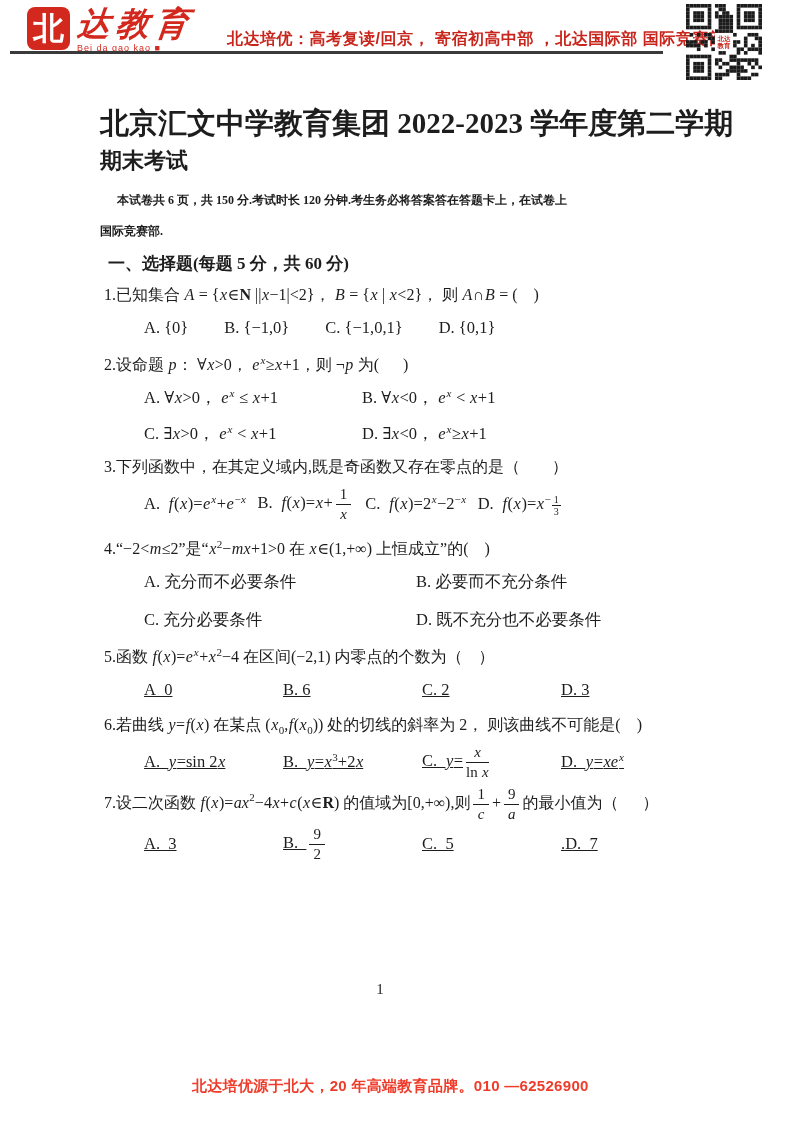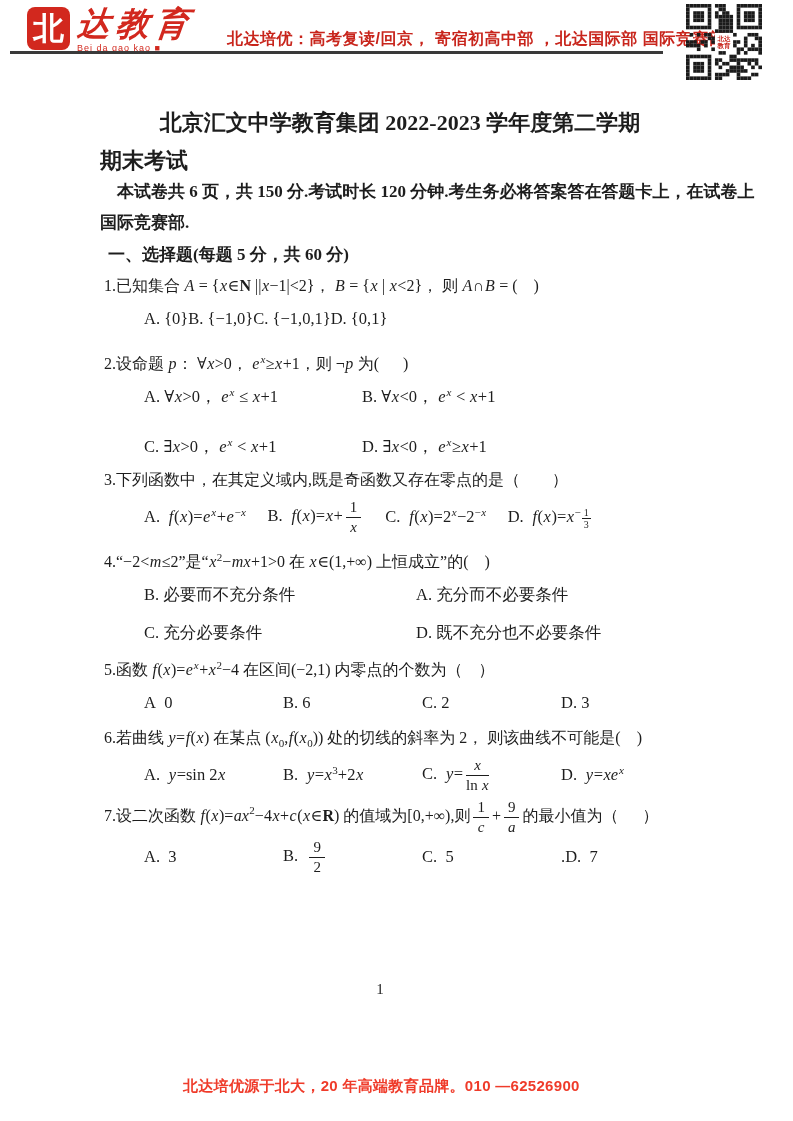--- a/index.html
+++ b/index.html
@@ -23,52 +23,52 @@
   .logo-sub{color:#d2281e;font-size:9px;line-height:10px;margin-top:2px;letter-spacing:1px;
     font-family:"Liberation Sans",sans-serif;}
   .banner{
     position:absolute;left:227px;top:29px;color:#c8251c;font-weight:bold;font-size:16px;
     font-family:"Liberation Sans","DejaVu Sans",sans-serif;letter-spacing:0.5px;white-space:nowrap;
   }
   .divider{position:absolute;left:10px;top:51px;width:653px;height:2.5px;background:#3a3a3a;}
   .qr{position:absolute;left:686px;top:4px;width:76px;height:76px;}
   
   .content{position:absolute;left:100px;top:108px;width:600px;}
-  .t1{font-size:22px;font-weight:bold;text-align:center;line-height:30px;white-space:nowrap;}
+  .t1{font-size:29px;font-weight:bold;text-align:center;line-height:30px;white-space:nowrap;}
   .t2{font-size:22px;font-weight:bold;line-height:30px;margin-top:8px;}
   .t3{font-size:24px;font-weight:bold;text-align:center;line-height:34px;margin-top:4px;}
-  .notice{margin-top:0;font-weight:bold;font-size:17px;line-height:31px;}
+  .notice{margin-top:9px;font-weight:bold;font-size:12px;line-height:31px;}
   .notice .n1{text-indent:17px;white-space:nowrap;}
   .section-heading{margin-top:3px;margin-left:8px;font-weight:bold;font-size:17px;line-height:28px;}
   
   .question{margin-left:4px;}
   .stem{font-size:16px;line-height:30px;margin-top:2px;white-space:nowrap;}
   .opts{margin:4px 0 0 40px;font-size:16.5px;line-height:28px;}
-  .opts.inline{display:flex;align-items:center;}
-  .opts.tight{display:flex;gap:21px;align-items:center;}
-  .opts.grid2a{display:grid;grid-template-columns:218px 1fr;row-gap:22px;}
+  .opts.inline{display:flex;gap:36px;align-items:center;}
+  .opts.tight{display:flex;gap:11px;align-items:center;}
+  .opts.grid2a{display:grid;grid-template-columns:218px 1fr;row-gap:8px;}
   .opts.grid2b{display:grid;grid-template-columns:272px 1fr;row-gap:10px;}
-  .opts.row4{display:grid;grid-template-columns:repeat(4,1fr);align-items:center;}
-  .q1{margin-bottom:16px;} .q2{margin-bottom:4px;} .q3{margin-bottom:12px;}
+  .opts.row4{display:grid;grid-template-columns:repeat(4,1fr);align-items:center;text-decoration:underline;}
+  .q1{margin-bottom:8px;} .q2{margin-bottom:4px;} .q3{margin-bottom:12px;}
   .q4{margin-bottom:8px;} .q5{margin-bottom:6px;} .q6{margin-bottom:6px;} .q7{margin-bottom:0;}
   
   i{font-family:"Liberation Serif",serif;font-style:italic;padding:0 0.5px;}
   b{font-weight:bold;}
   sup{font-size:11px;line-height:0;}
   sub{font-size:11px;line-height:0;}
   .frac{display:inline-flex;flex-direction:column;text-align:center;vertical-align:middle;
     line-height:1.1;margin:0 3px;font-size:15px;}
   .frac .num{border-bottom:1.4px solid #1d1d1d;padding:0 4px 1px;}
   .frac .den{padding-top:1px;}
   .frac.sm{font-size:10px;margin:0 1px;vertical-align:baseline;line-height:1;}
   .frac.sm .num{border-bottom:1px solid #1d1d1d;padding:0 2px 0;}
   
   .page-number{position:absolute;left:0;top:981px;width:760px;text-align:center;font-size:15px;}
   .footer{
-    position:absolute;left:183px;top:1077px;color:#ef3b2a;font-weight:bold;font-size:15px;
+    position:absolute;left:192px;top:1077px;color:#ef3b2a;font-weight:bold;font-size:15px;
     font-family:"Liberation Sans","DejaVu Sans",sans-serif;white-space:nowrap;letter-spacing:0.3px;
   }
 </style>
 </head>
 <body>
 
 <div class="header">
   <div class="logo">
     <div class="seal">
       <span>北</span>
@@ -353,22 +353,22 @@
           <span class="opt">D. <i>f</i>(<i>x</i>)=<i>x</i><sup>−<span class="frac sm">
                 <span class="num">1</span>
                 <span class="den">3</span>
               </span></sup></span>
         </div>
   </div>
 
   <div class="question q4">
     <div class="stem">4.“−2&lt;<i>m</i>≤2”是“<i>x</i><sup>2</sup>−<i>mx</i>+1&gt;0 在 <i>x</i>∈(1,+∞) 上恒成立”的(  )</div>
     <div class="opts grid2b">
+          <span class="opt">A. 充分而不必要条件</span>
           <span class="opt">B. 必要而不充分条件</span>
-          <span class="opt">A. 充分而不必要条件</span>
           <span class="opt">C. 充分必要条件</span>
           <span class="opt">D. 既不充分也不必要条件</span>
         </div>
   </div>
 
   <div class="question q5">
     <div class="stem">5.函数 <i>f</i>(<i>x</i>)=<i>e</i><sup><i>x</i></sup>+<i>x</i><sup>2</sup>−4 在区间(−2,1) 内零点的个数为（  ）</div>
     <div class="opts row4">
           <span class="opt">A 0</span>
           <span class="opt">B. 6</span>

